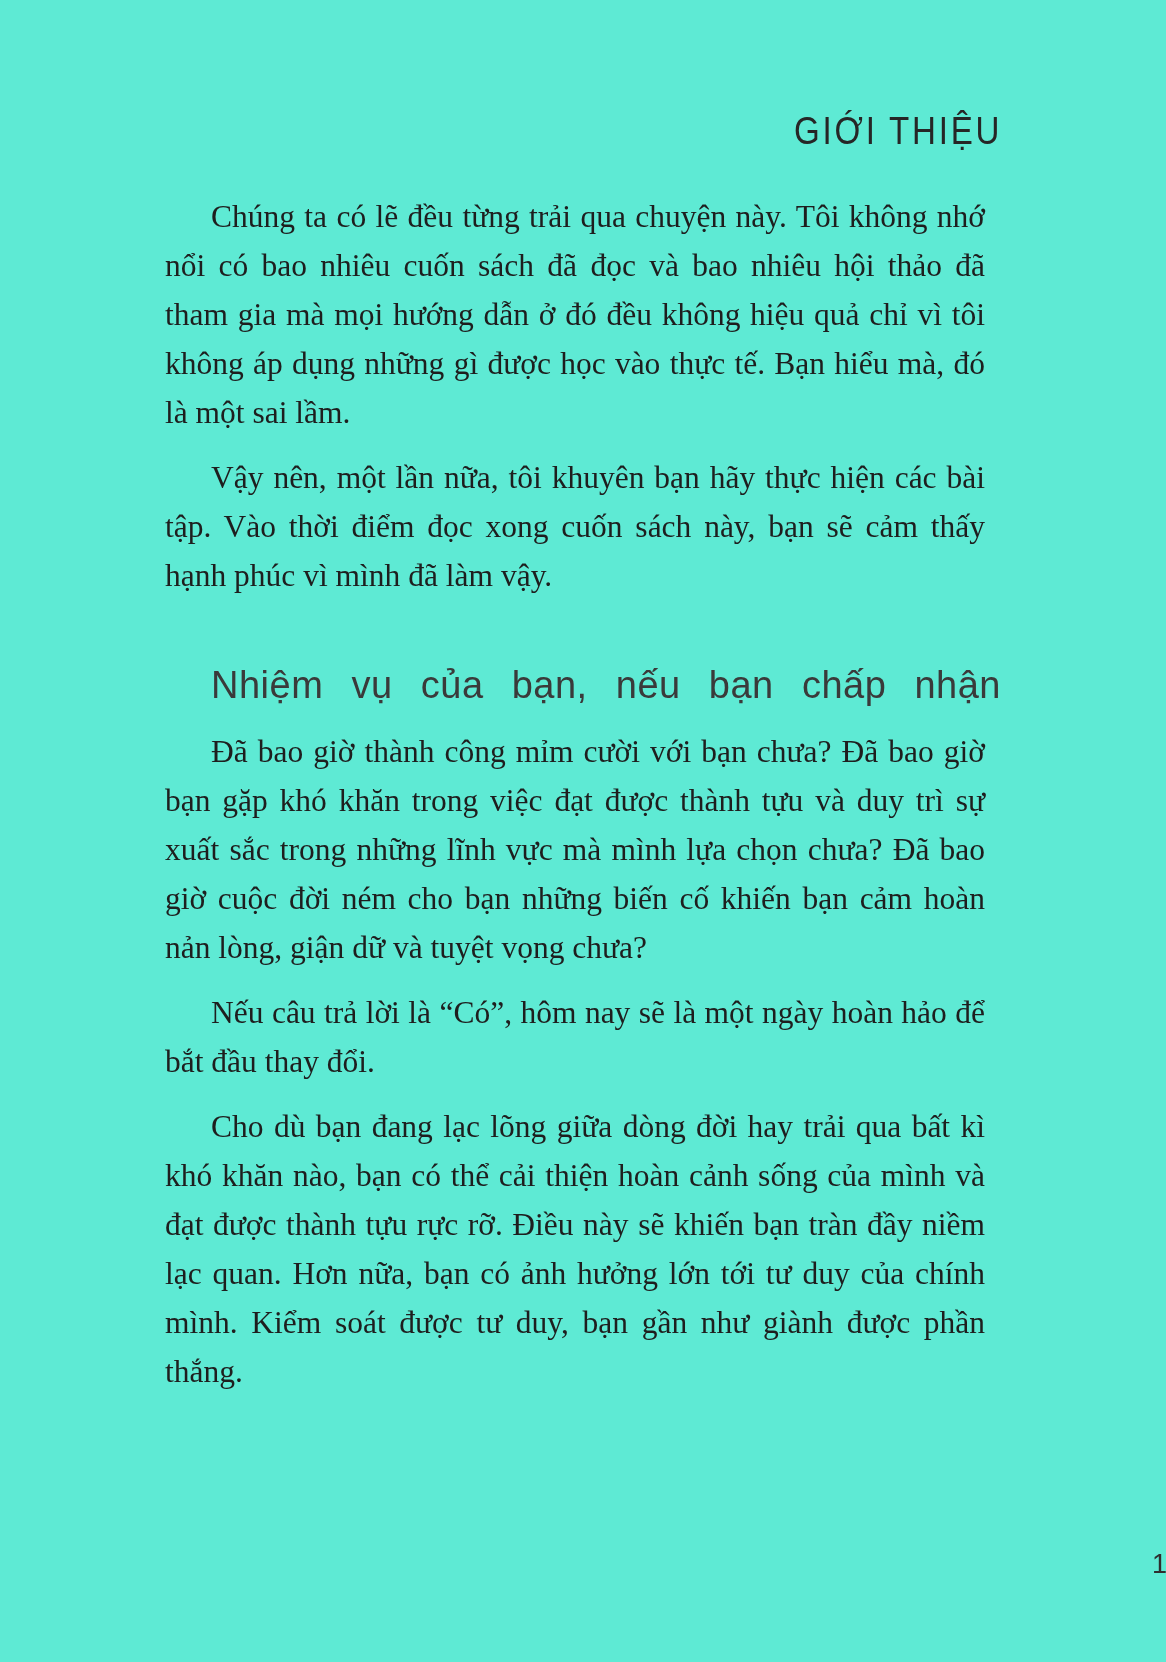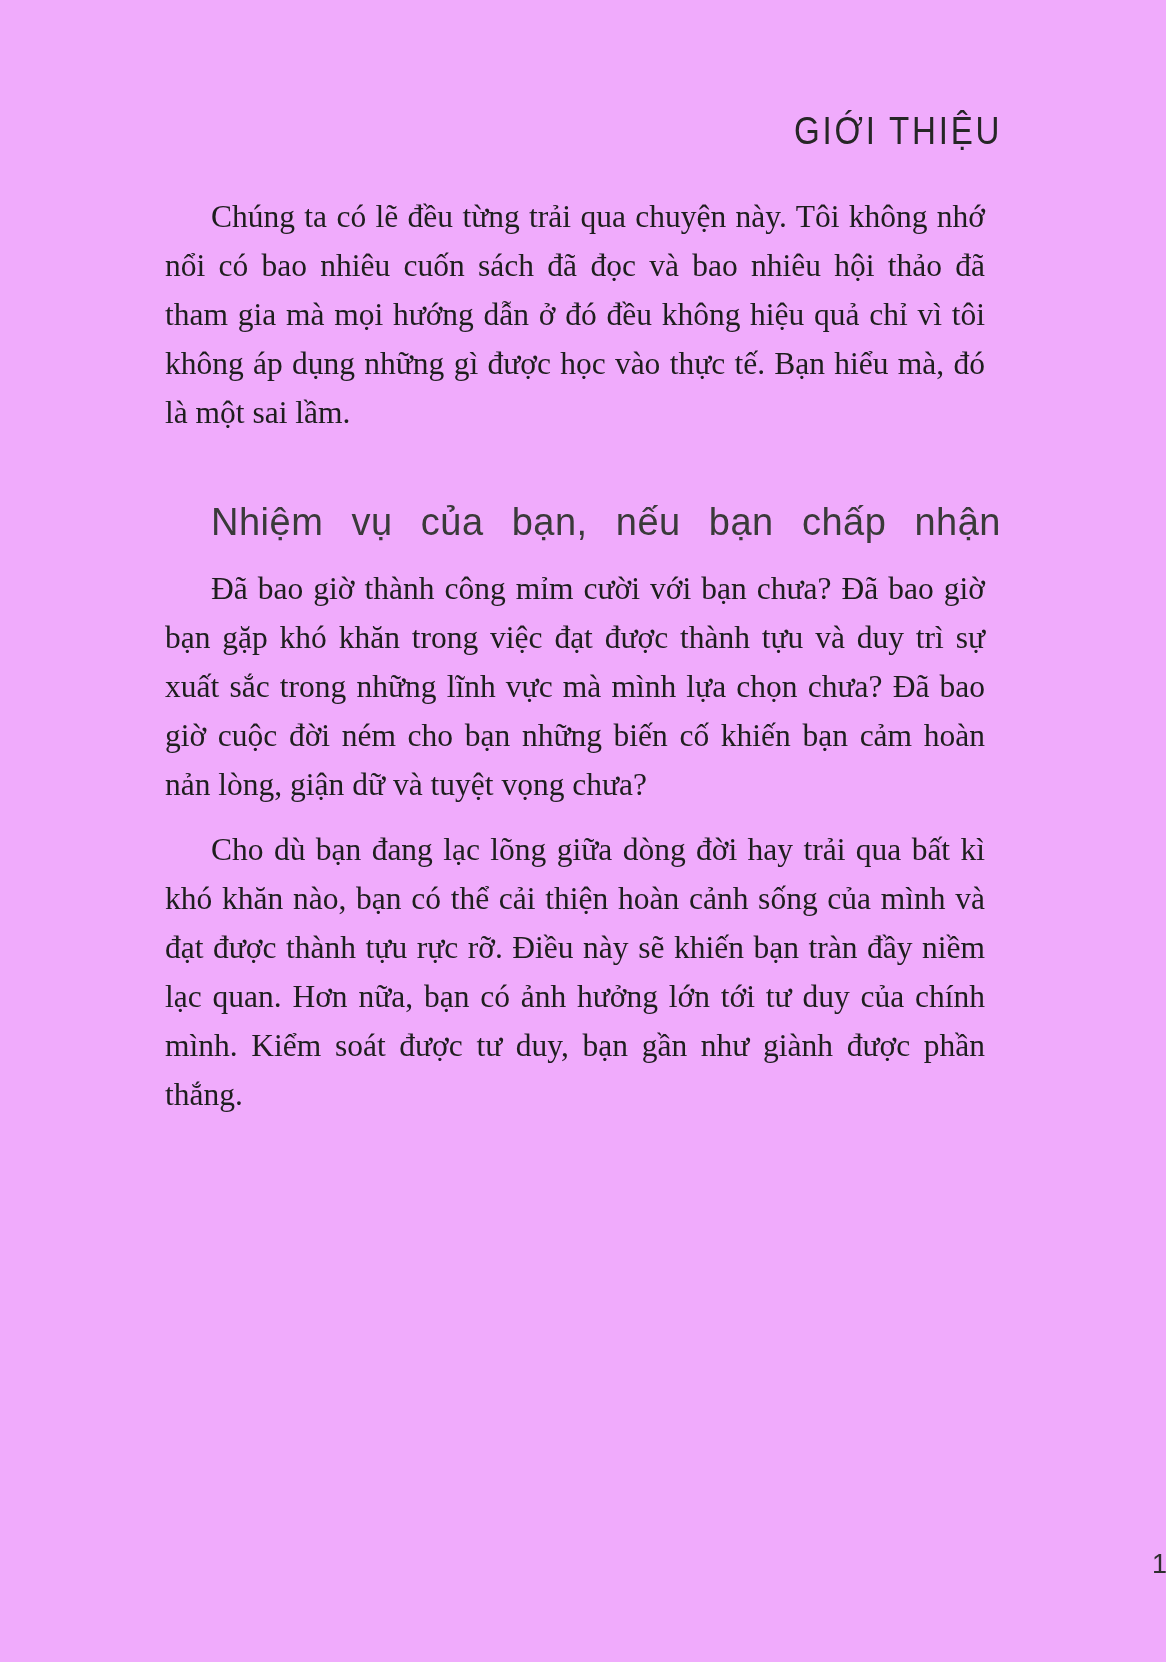--- a/index.html
+++ b/index.html
@@ -5,21 +5,21 @@
   html, body {
     margin: 0;
     padding: 0;
     background: #e8e8e8;
   }
   .page {
     position: relative;
     width: 1166px;
     height: 1662px;
     margin: 0 auto;
-    background: #f0abfc;
+    background: #5eead4;
     font-family: "Liberation Serif", serif;
     overflow: hidden;
   }
   .running-head {
     position: absolute;
     top: 110px;
     right: 164px;
     font-family: "Liberation Sans", sans-serif;
     font-size: 36px;
     font-weight: 500;
@@ -75,27 +75,29 @@
 <body>
 
 <div class="page">
 
   <div class="running-head">GIỚI THIỆU</div>
 
   <div class="content">
 
     <p class="body">Chúng ta có lẽ đều từng trải qua chuyện này. Tôi không nhớ nổi có bao nhiêu cuốn sách đã đọc và bao nhiêu hội thảo đã tham gia mà mọi hướng dẫn ở đó đều không hiệu quả chỉ vì tôi không áp dụng những gì được học vào thực tế. Bạn hiểu mà, đó là một sai lầm.</p>
 
+    <p class="body">Vậy nên, một lần nữa, tôi khuyên bạn hãy thực hiện các bài tập. Vào thời điểm đọc xong cuốn sách này, bạn sẽ cảm thấy hạnh phúc vì mình đã làm vậy.</p>
 
     <div class="section-heading">
       <div class="h-line1">Nhiệm vụ của bạn, nếu bạn chấp nhận</div>
     </div>
 
     <p class="body">Đã bao giờ thành công mỉm cười với bạn chưa? Đã bao giờ bạn gặp khó khăn trong việc đạt được thành tựu và duy trì sự xuất sắc trong những lĩnh vực mà mình lựa chọn chưa? Đã bao giờ cuộc đời ném cho bạn những biến cố khiến bạn cảm hoàn nản lòng, giận dữ và tuyệt vọng chưa?</p>
 
+    <p class="body">Nếu câu trả lời là “Có”, hôm nay sẽ là một ngày hoàn hảo để bắt đầu thay đổi.</p>
 
     <p class="body">Cho dù bạn đang lạc lõng giữa dòng đời hay trải qua bất kì khó khăn nào, bạn có thể cải thiện hoàn cảnh sống của mình và đạt được thành tựu rực rỡ. Điều này sẽ khiến bạn tràn đầy niềm lạc quan. Hơn nữa, bạn có ảnh hưởng lớn tới tư duy của chính mình. Kiểm soát được tư duy, bạn gần như giành được phần thắng.</p>
 
   </div>
 
   <div class="page-number">13</div>
 
 </div>
 
 </body></html>

